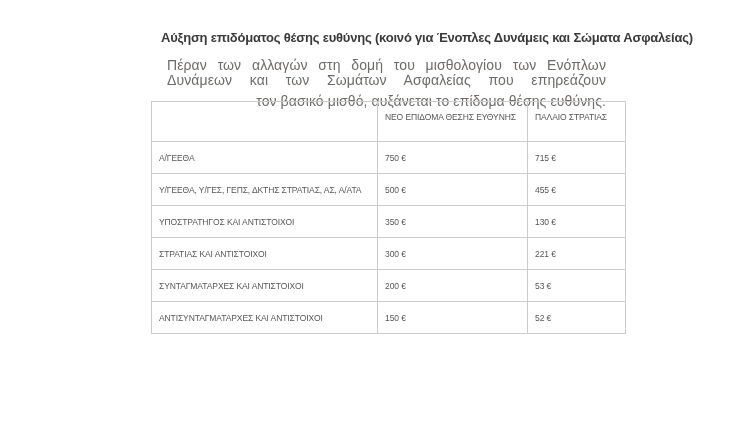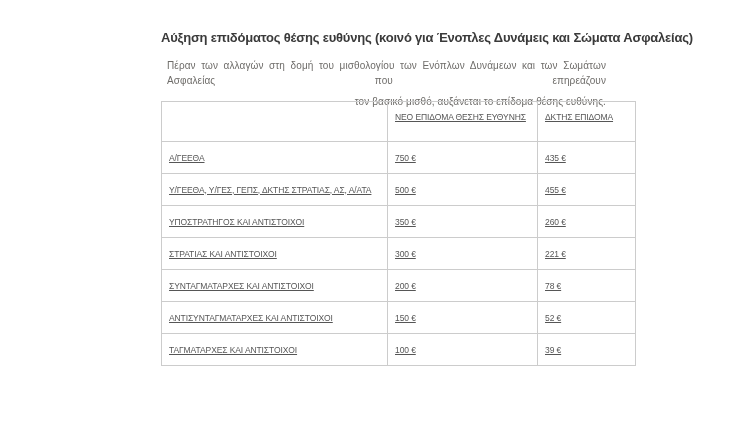--- a/index.html
+++ b/index.html
@@ -19,45 +19,44 @@
     font-size: 13px;
     font-weight: bold;
     color: #3a3a3a;
     letter-spacing: -0.2px;
   }
   .intro {
     position: absolute;
     left: 143px;
     top: 34px;
     width: 451px;
-    font-size: 10px;
+    font-size: 14px;
     line-height: 15px;
     color: #6e6c69;
     letter-spacing: 0.1px;
   }
   .intro .line-justified {
     display: block;
     text-align: justify;
     text-align-last: justify;
   }
   .intro .line-plain {
     display: block;
     text-align: right;
   }
   table.allowance-table {
     position: absolute;
-    left: 143px;
+    left: 133px;
     top: 83px;
     width: 474px;
     border-collapse: collapse;
     table-layout: fixed;
     font-size: 8.5px;
     letter-spacing: -0.1px;
     color: #565656;
-    text-decoration: underline;
   }
   .allowance-table th,
   .allowance-table td {
     border: 1px solid #cccccc;
     white-space: nowrap;
     overflow: hidden;
     text-align: left;
     font-weight: normal;
   }
   .allowance-table thead th {
@@ -88,53 +87,48 @@
 <table class="allowance-table">
   <colgroup>
     <col class="col-rank">
     <col class="col-new">
     <col class="col-old">
   </colgroup>
   <thead>
     <tr>
       <th></th>
       <th>ΝΕΟ ΕΠΙΔΟΜΑ ΘΕΣΗΣ ΕΥΘΥΝΗΣ</th>
-      <th>ΔΚΤΗΣ ΕΠΙΔΟΜΑ</th>
+      <th>ΠΑΛΑΙΟ ΣΤΡΑΤΙΑΣ</th>
     </tr>
   </thead>
   <tbody>
     <tr>
       <td>Α/ΓΕΕΘΑ</td>
       <td>750 €</td>
-      <td>435 €</td>
+      <td>715 €</td>
     </tr>
     <tr>
       <td>Υ/ΓΕΕΘΑ, Υ/ΓΕΣ, ΓΕΠΣ, ΔΚΤΗΣ ΣΤΡΑΤΙΑΣ, ΑΣ, Α/ΑΤΑ</td>
       <td>500 €</td>
       <td>455 €</td>
     </tr>
     <tr>
       <td>ΥΠΟΣΤΡΑΤΗΓΟΣ ΚΑΙ ΑΝΤΙΣΤΟΙΧΟΙ</td>
       <td>350 €</td>
-      <td>260 €</td>
+      <td>130 €</td>
     </tr>
     <tr>
       <td>ΣΤΡΑΤΙΑΣ ΚΑΙ ΑΝΤΙΣΤΟΙΧΟΙ</td>
       <td>300 €</td>
       <td>221 €</td>
     </tr>
     <tr>
       <td>ΣΥΝΤΑΓΜΑΤΑΡΧΕΣ ΚΑΙ ΑΝΤΙΣΤΟΙΧΟΙ</td>
       <td>200 €</td>
-      <td>78 €</td>
+      <td>53 €</td>
     </tr>
     <tr>
       <td>ΑΝΤΙΣΥΝΤΑΓΜΑΤΑΡΧΕΣ ΚΑΙ ΑΝΤΙΣΤΟΙΧΟΙ</td>
       <td>150 €</td>
       <td>52 €</td>
     </tr>
-    <tr>
-      <td>ΤΑΓΜΑΤΑΡΧΕΣ ΚΑΙ ΑΝΤΙΣΤΟΙΧΟΙ</td>
-      <td>100 €</td>
-      <td>39 €</td>
-    </tr>
   </tbody>
 </table>
 
 </body></html>

